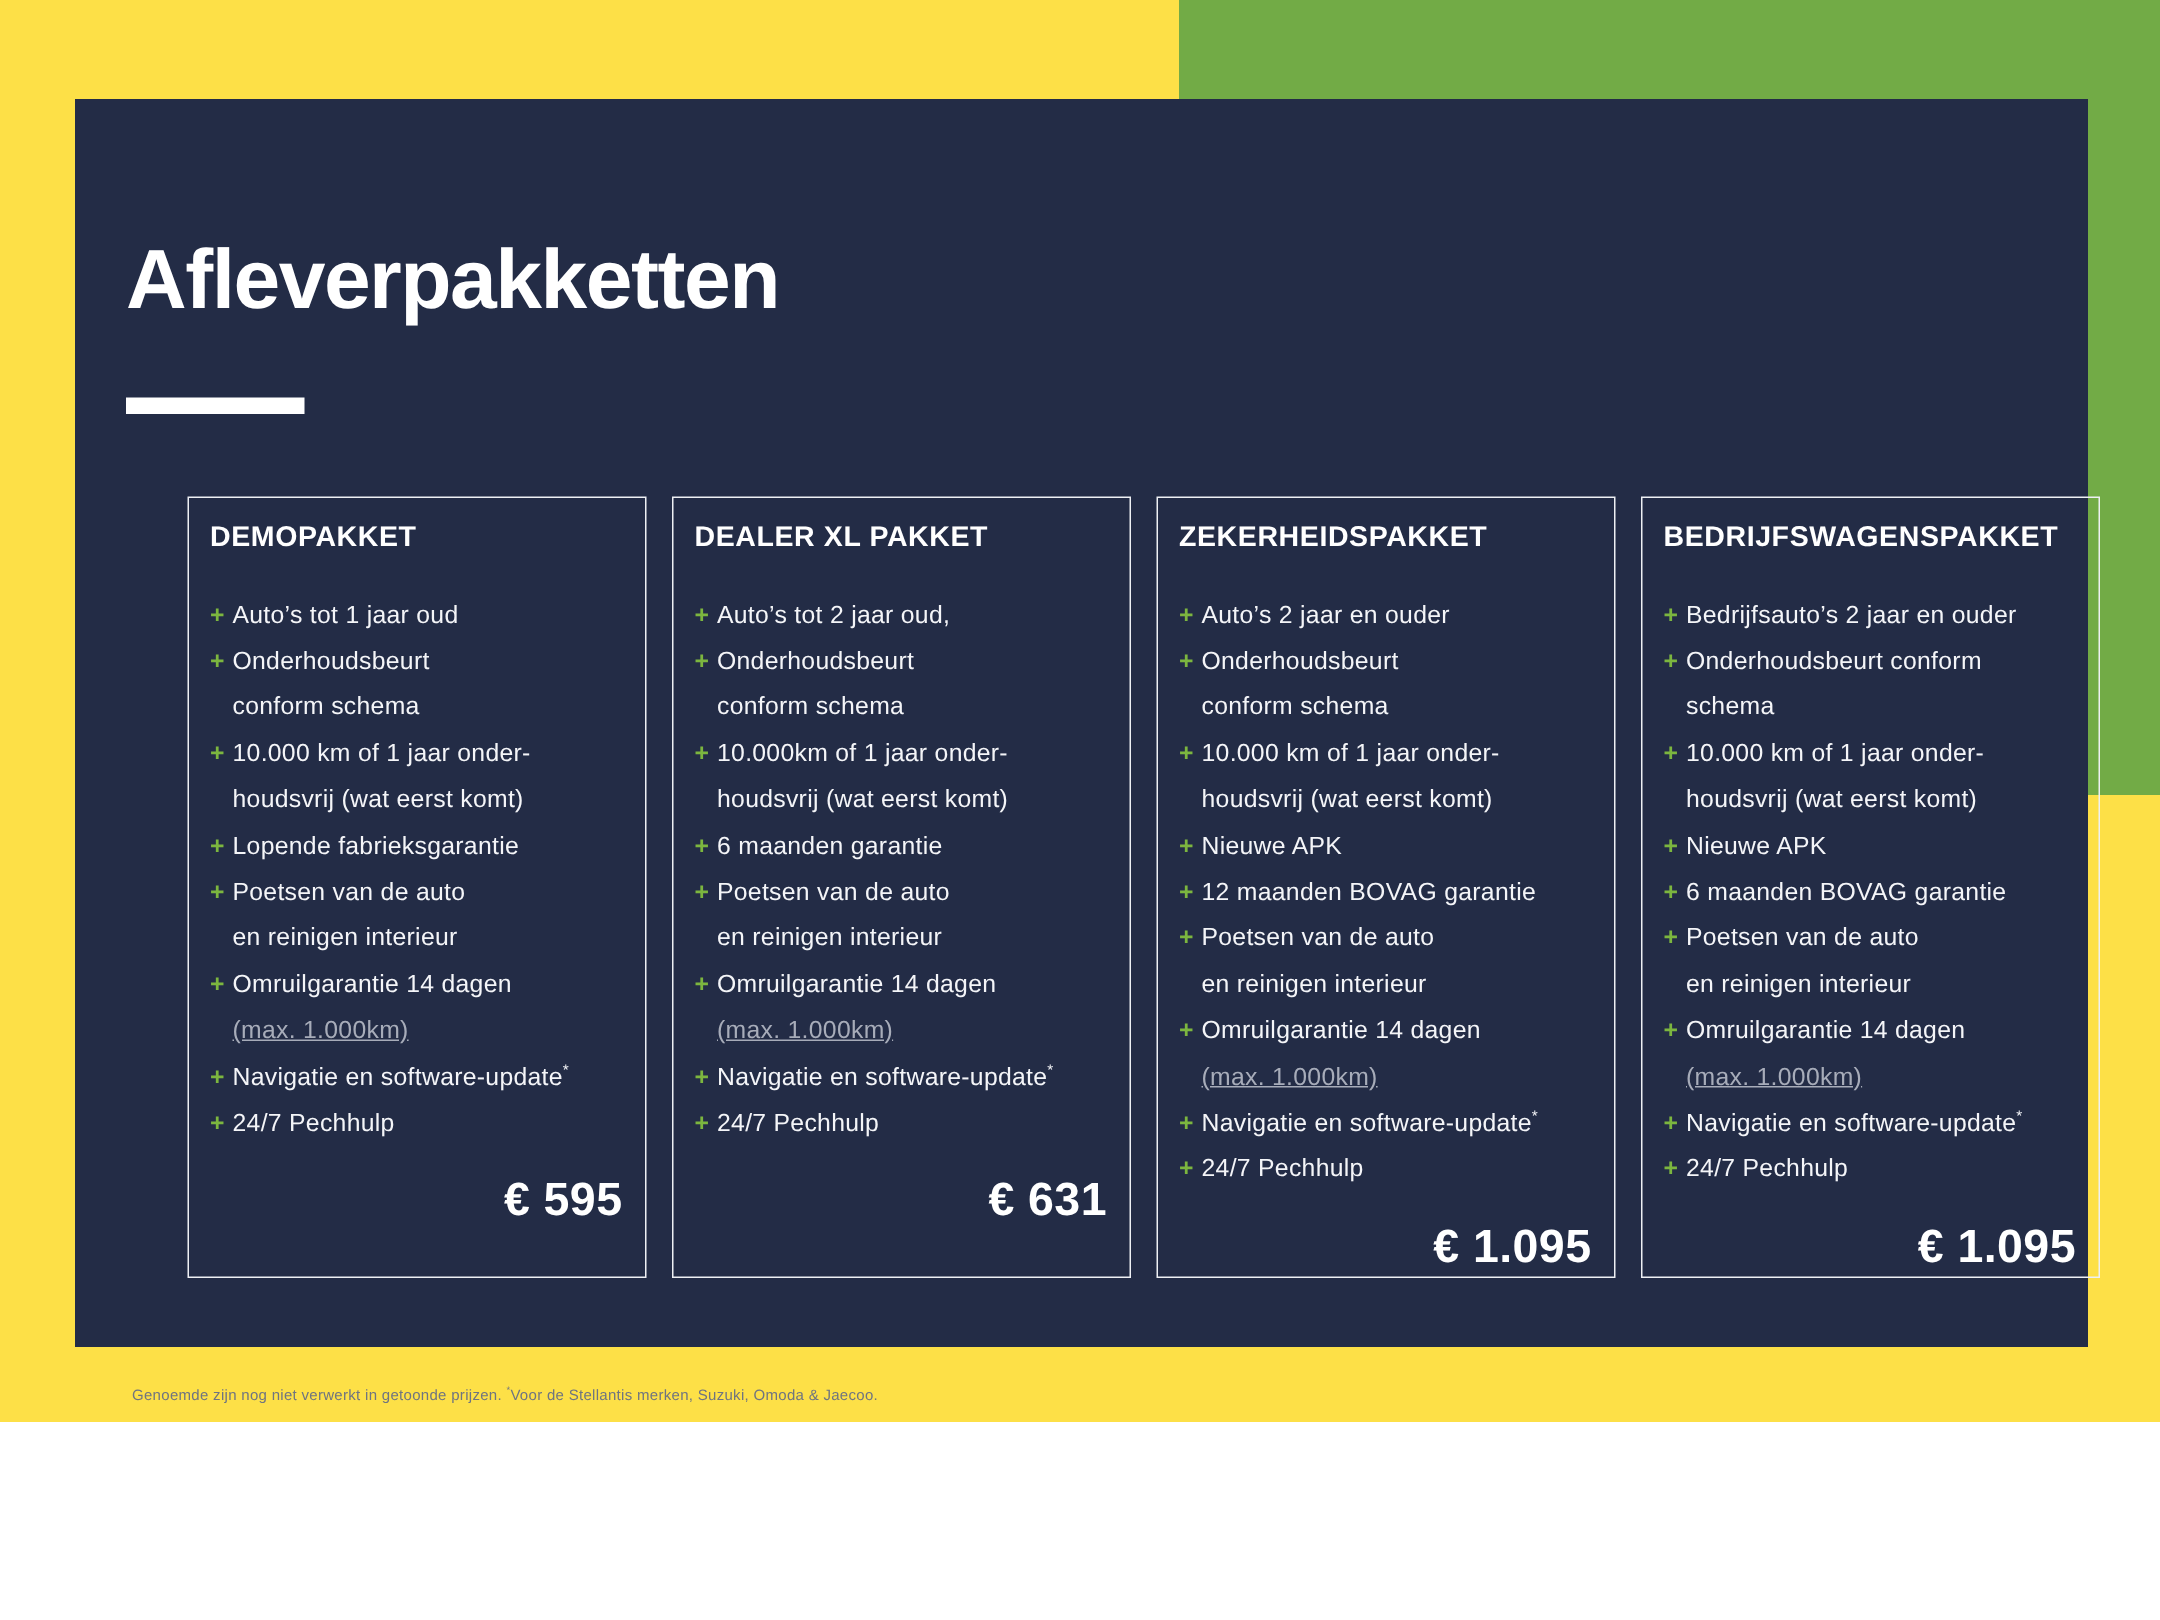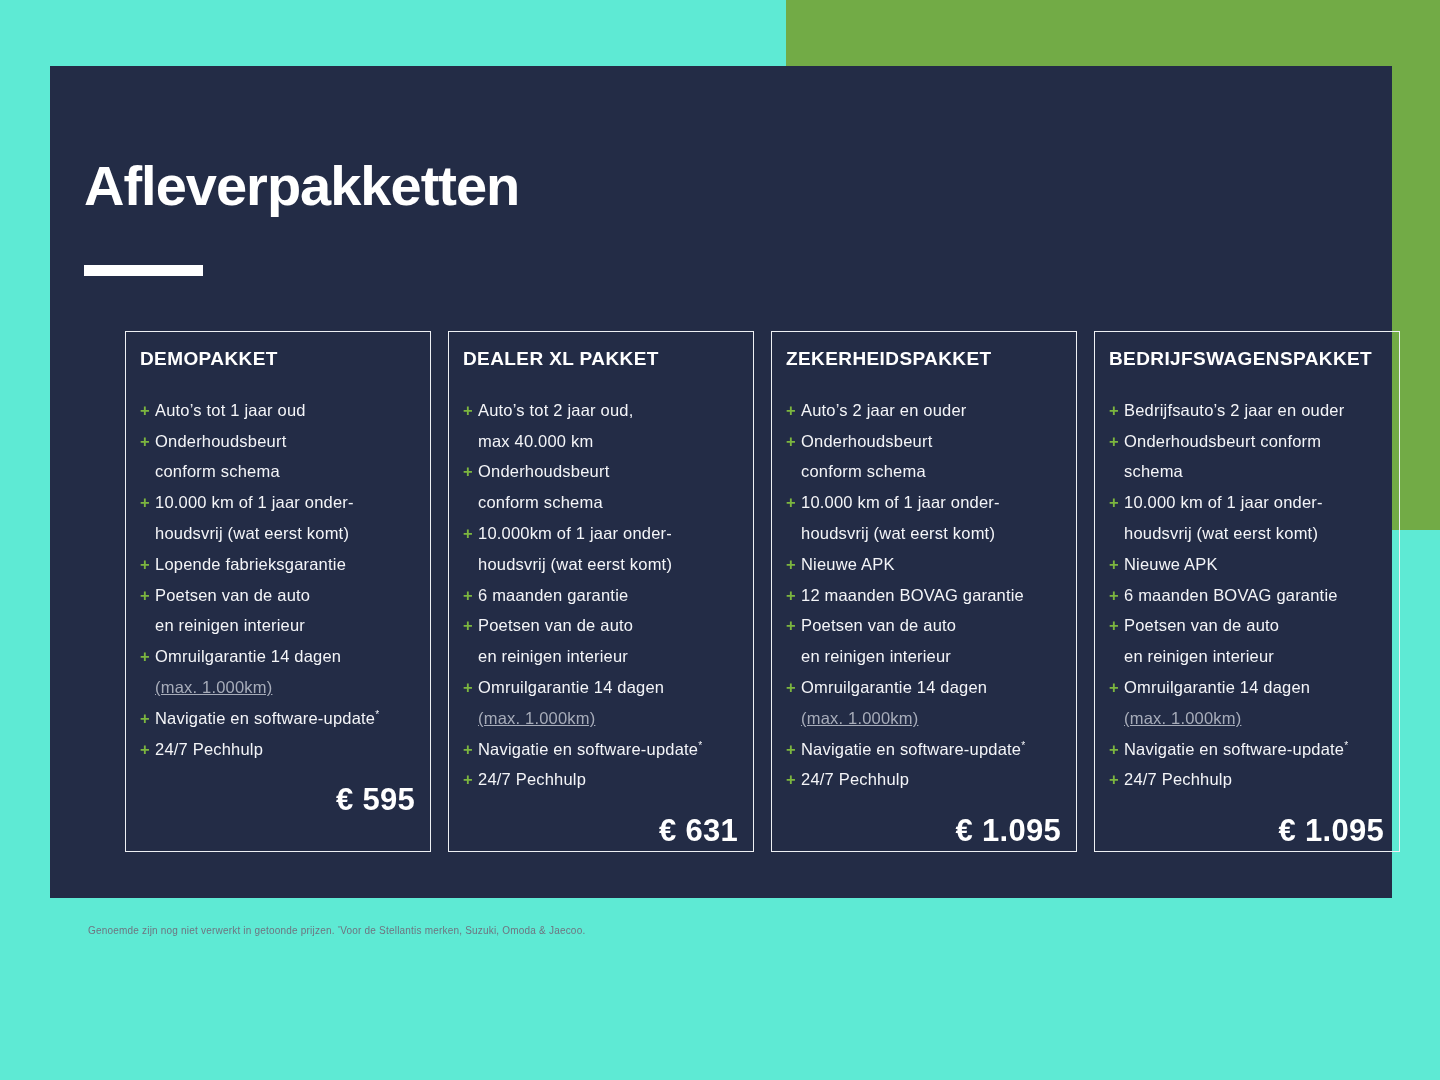--- a/index.html
+++ b/index.html
@@ -1,21 +1,21 @@
 <!DOCTYPE html>
 <html style="--navy: #232C46; --green: #72AB46; --green-plus: #7CB63F; --muted: #A7ACB9; --footnote: #6F7480;"><head>
 <meta charset="utf-8">
 <style>
   html, body { margin: 0; padding: 0; background: #ffffff; }
   .stage {
     position: relative;
     width: 1440px;
-    height: 1080px;
+    height: 948px;
     overflow: hidden;
-    background: #5eead4;
+    background: #fde047;
     font-family: "Liberation Sans", sans-serif;
   }
   .green-block {
     position: absolute;
     left: 786px; top: 0;
     width: 654px; height: 530px;
     background: var(--green, #72AB46);
   }
   .panel {
     position: absolute;
@@ -159,21 +159,20 @@
           </ul>
     <div class="price">€ 595</div>
   </section>
 
   <section class="card">
     <h2 class="card-title">DEALER XL PAKKET</h2>
     <ul class="features">
             <li class="feature">
               <span class="plus">+</span>
               <div class="line">Auto’s tot 2 jaar oud,</div>
-              <div class="line">max 40.000 km</div>
             </li>
             <li class="feature">
               <span class="plus">+</span>
               <div class="line">Onderhoudsbeurt</div>
               <div class="line">conform schema</div>
             </li>
             <li class="feature">
               <span class="plus">+</span>
               <div class="line">10.000km of 1 jaar onder-</div>
               <div class="line">houdsvrij (wat eerst komt)</div>

